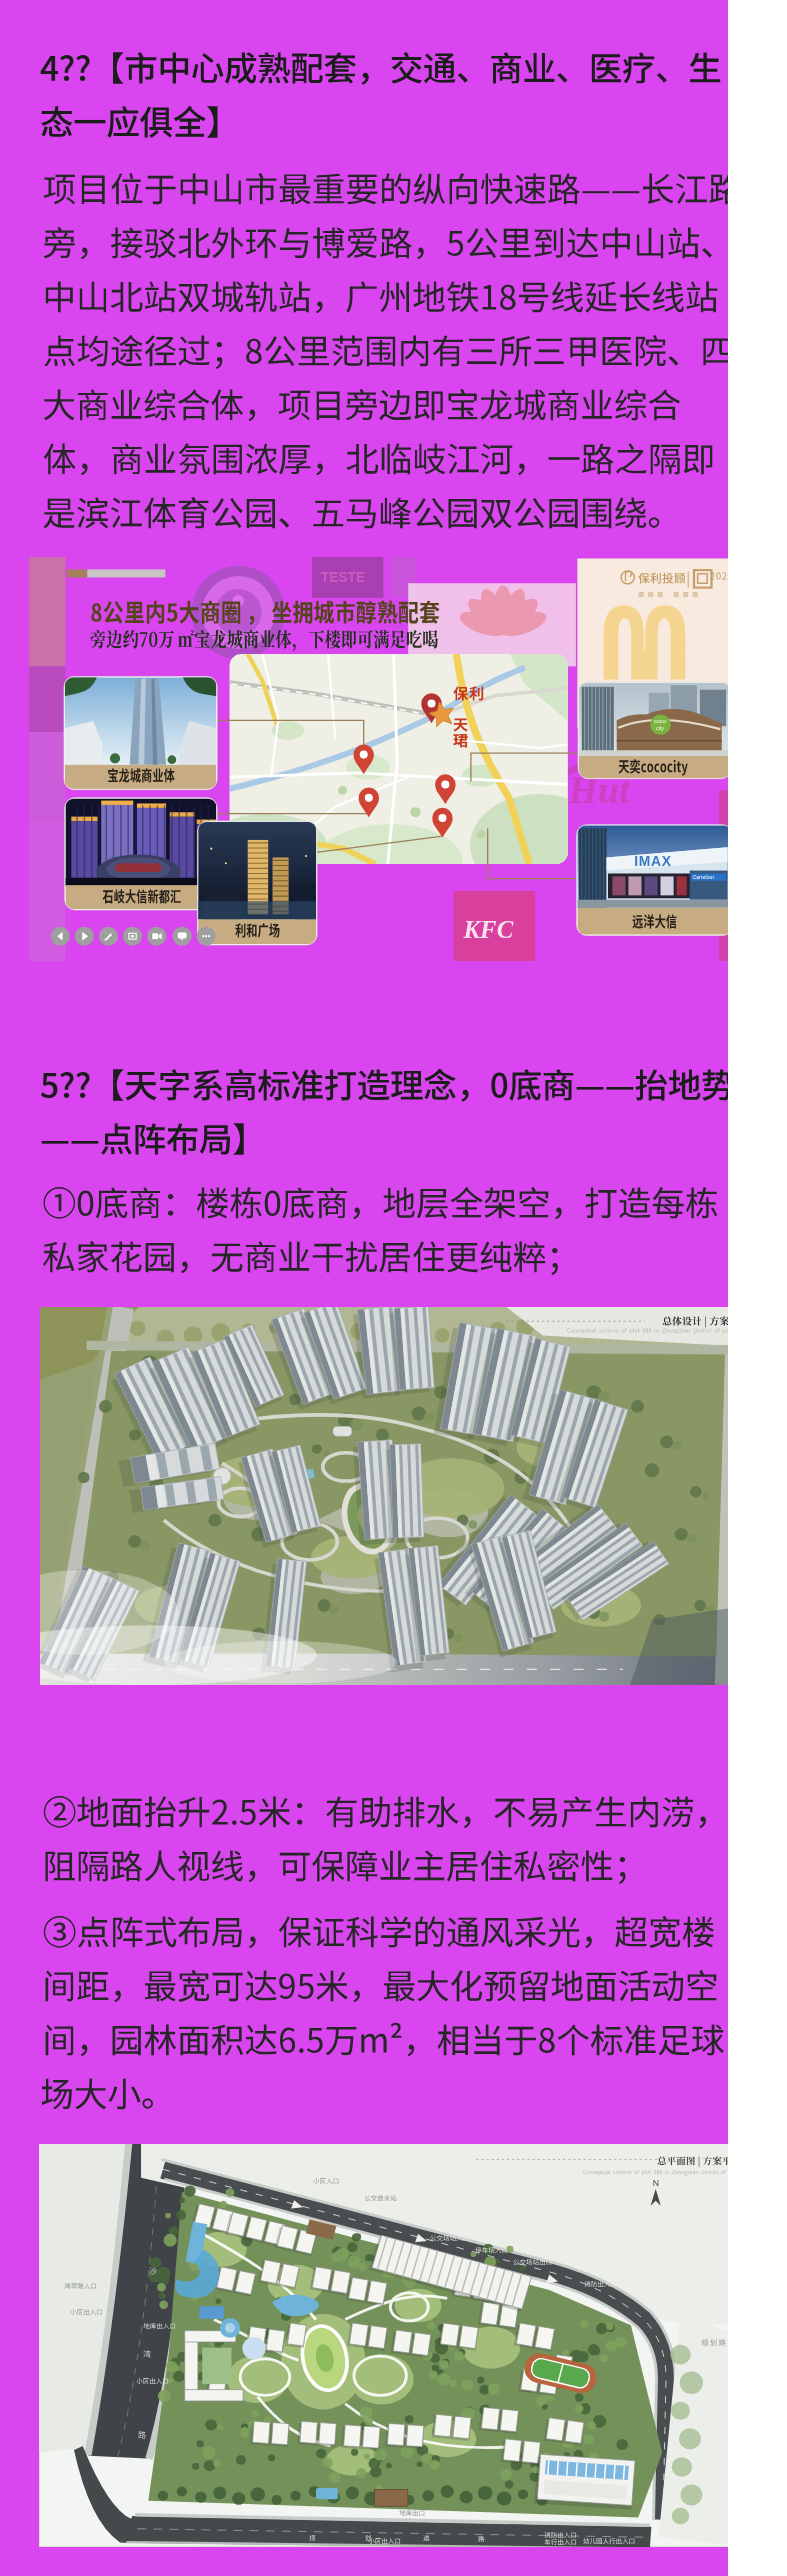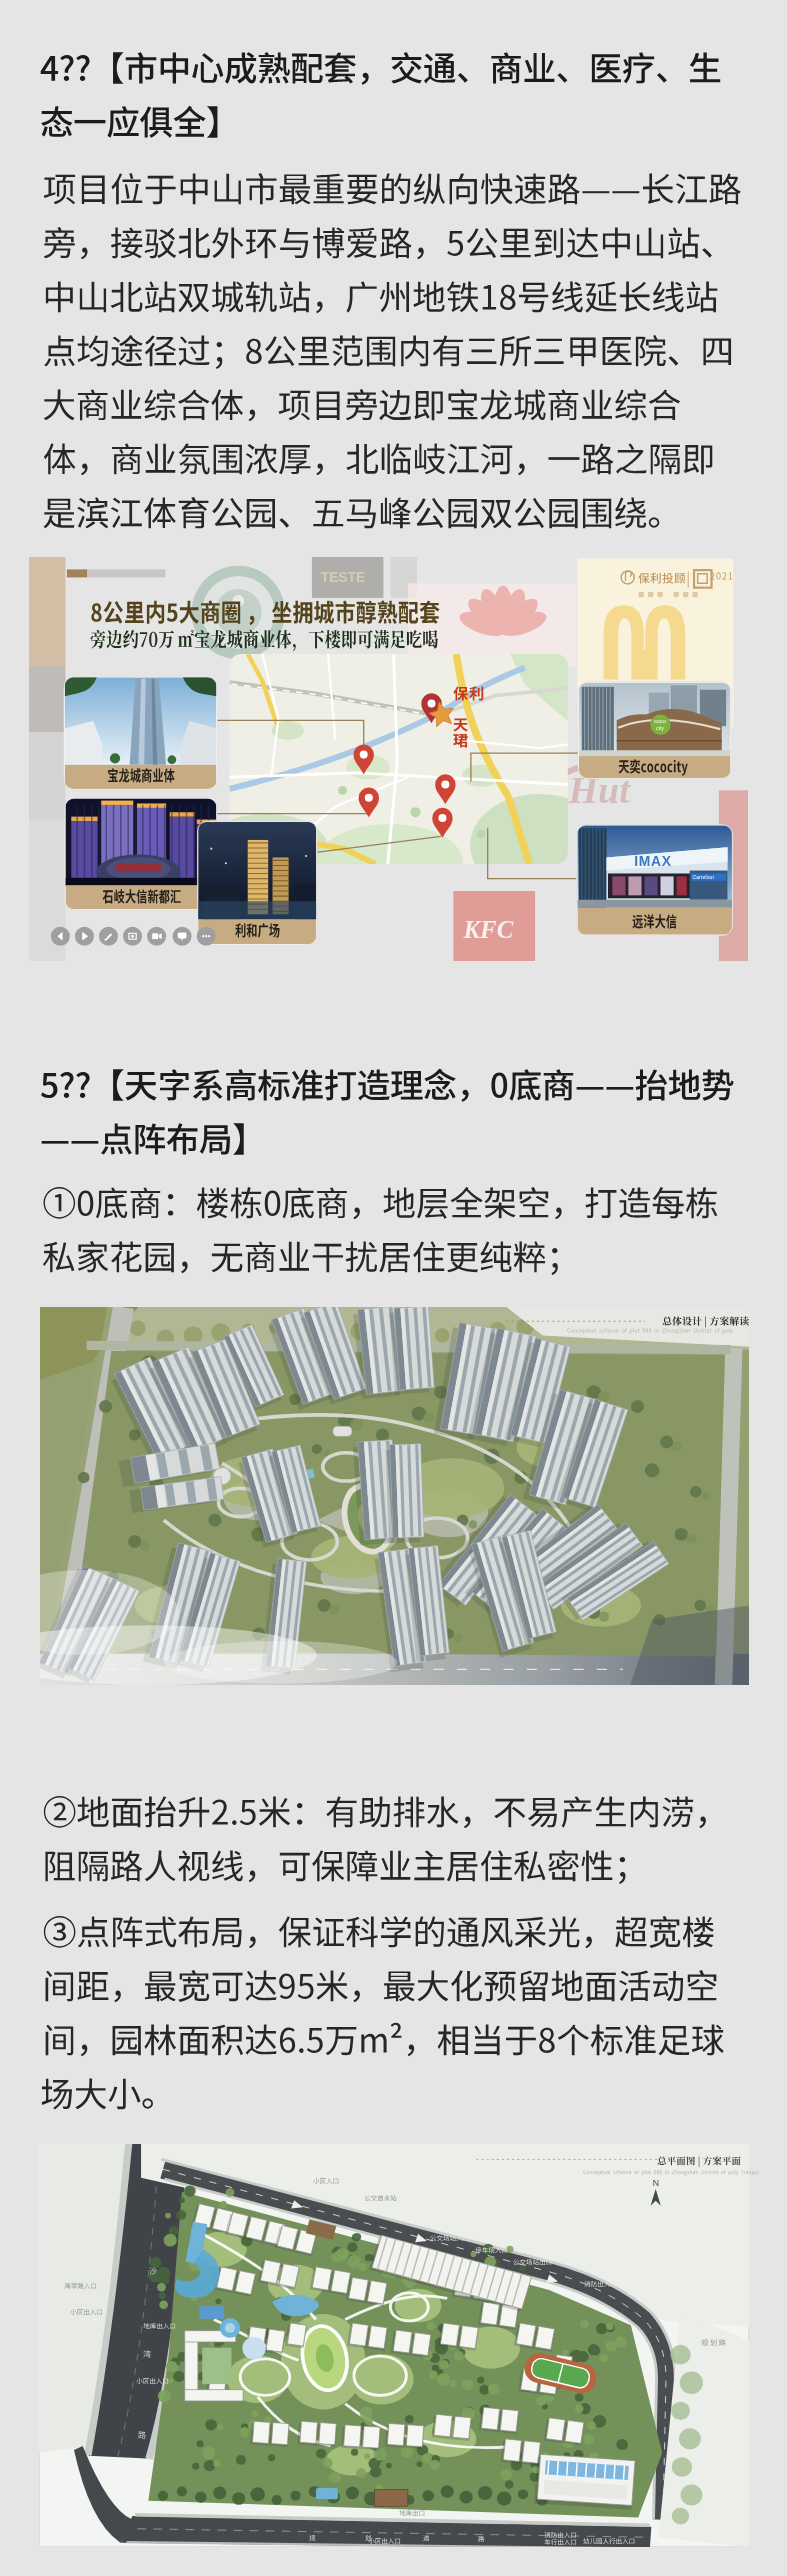--- a/index.html
+++ b/index.html
@@ -1,12 +1,12 @@
 <!DOCTYPE html>
-<html style="font-size:11.7px"><head><meta charset="utf-8"><style>html,body{margin:0;padding:0;background:#ffffff;}#page{position:relative;width:787px;height:2576px;overflow:hidden;background:#e5e5e5;font-family:"Liberation Sans",sans-serif;}svg{display:block}</style></head><body>
+<html style="font-size:11.7px"><head><meta charset="utf-8"><style>html,body{margin:0;padding:0;background:#ffffff;}#page{position:relative;width:728px;height:2576px;overflow:hidden;background:#d946ef;font-family:"Liberation Sans",sans-serif;}svg{display:block}</style></head><body>
 <div id="page">
     <svg style="position:absolute;left:29px;top:557px" width="719" height="404" viewBox="0 0 986 554">
       <g>
         <rect x="0" y="0" width="50" height="150" fill="#c09a66" opacity="0.5"></rect>
         <rect x="0" y="150" width="50" height="90" fill="#6b5a48" opacity="0.3"></rect>
         <rect x="0" y="240" width="50" height="120" fill="#a8a096" opacity="0.25"></rect>
         <rect x="0" y="360" width="50" height="194" fill="#b9b4ac" opacity="0.2"></rect>
       </g>
       <g opacity="0.22">
         <circle cx="287" cy="76" r="64" fill="#1e6b3c"></circle>

